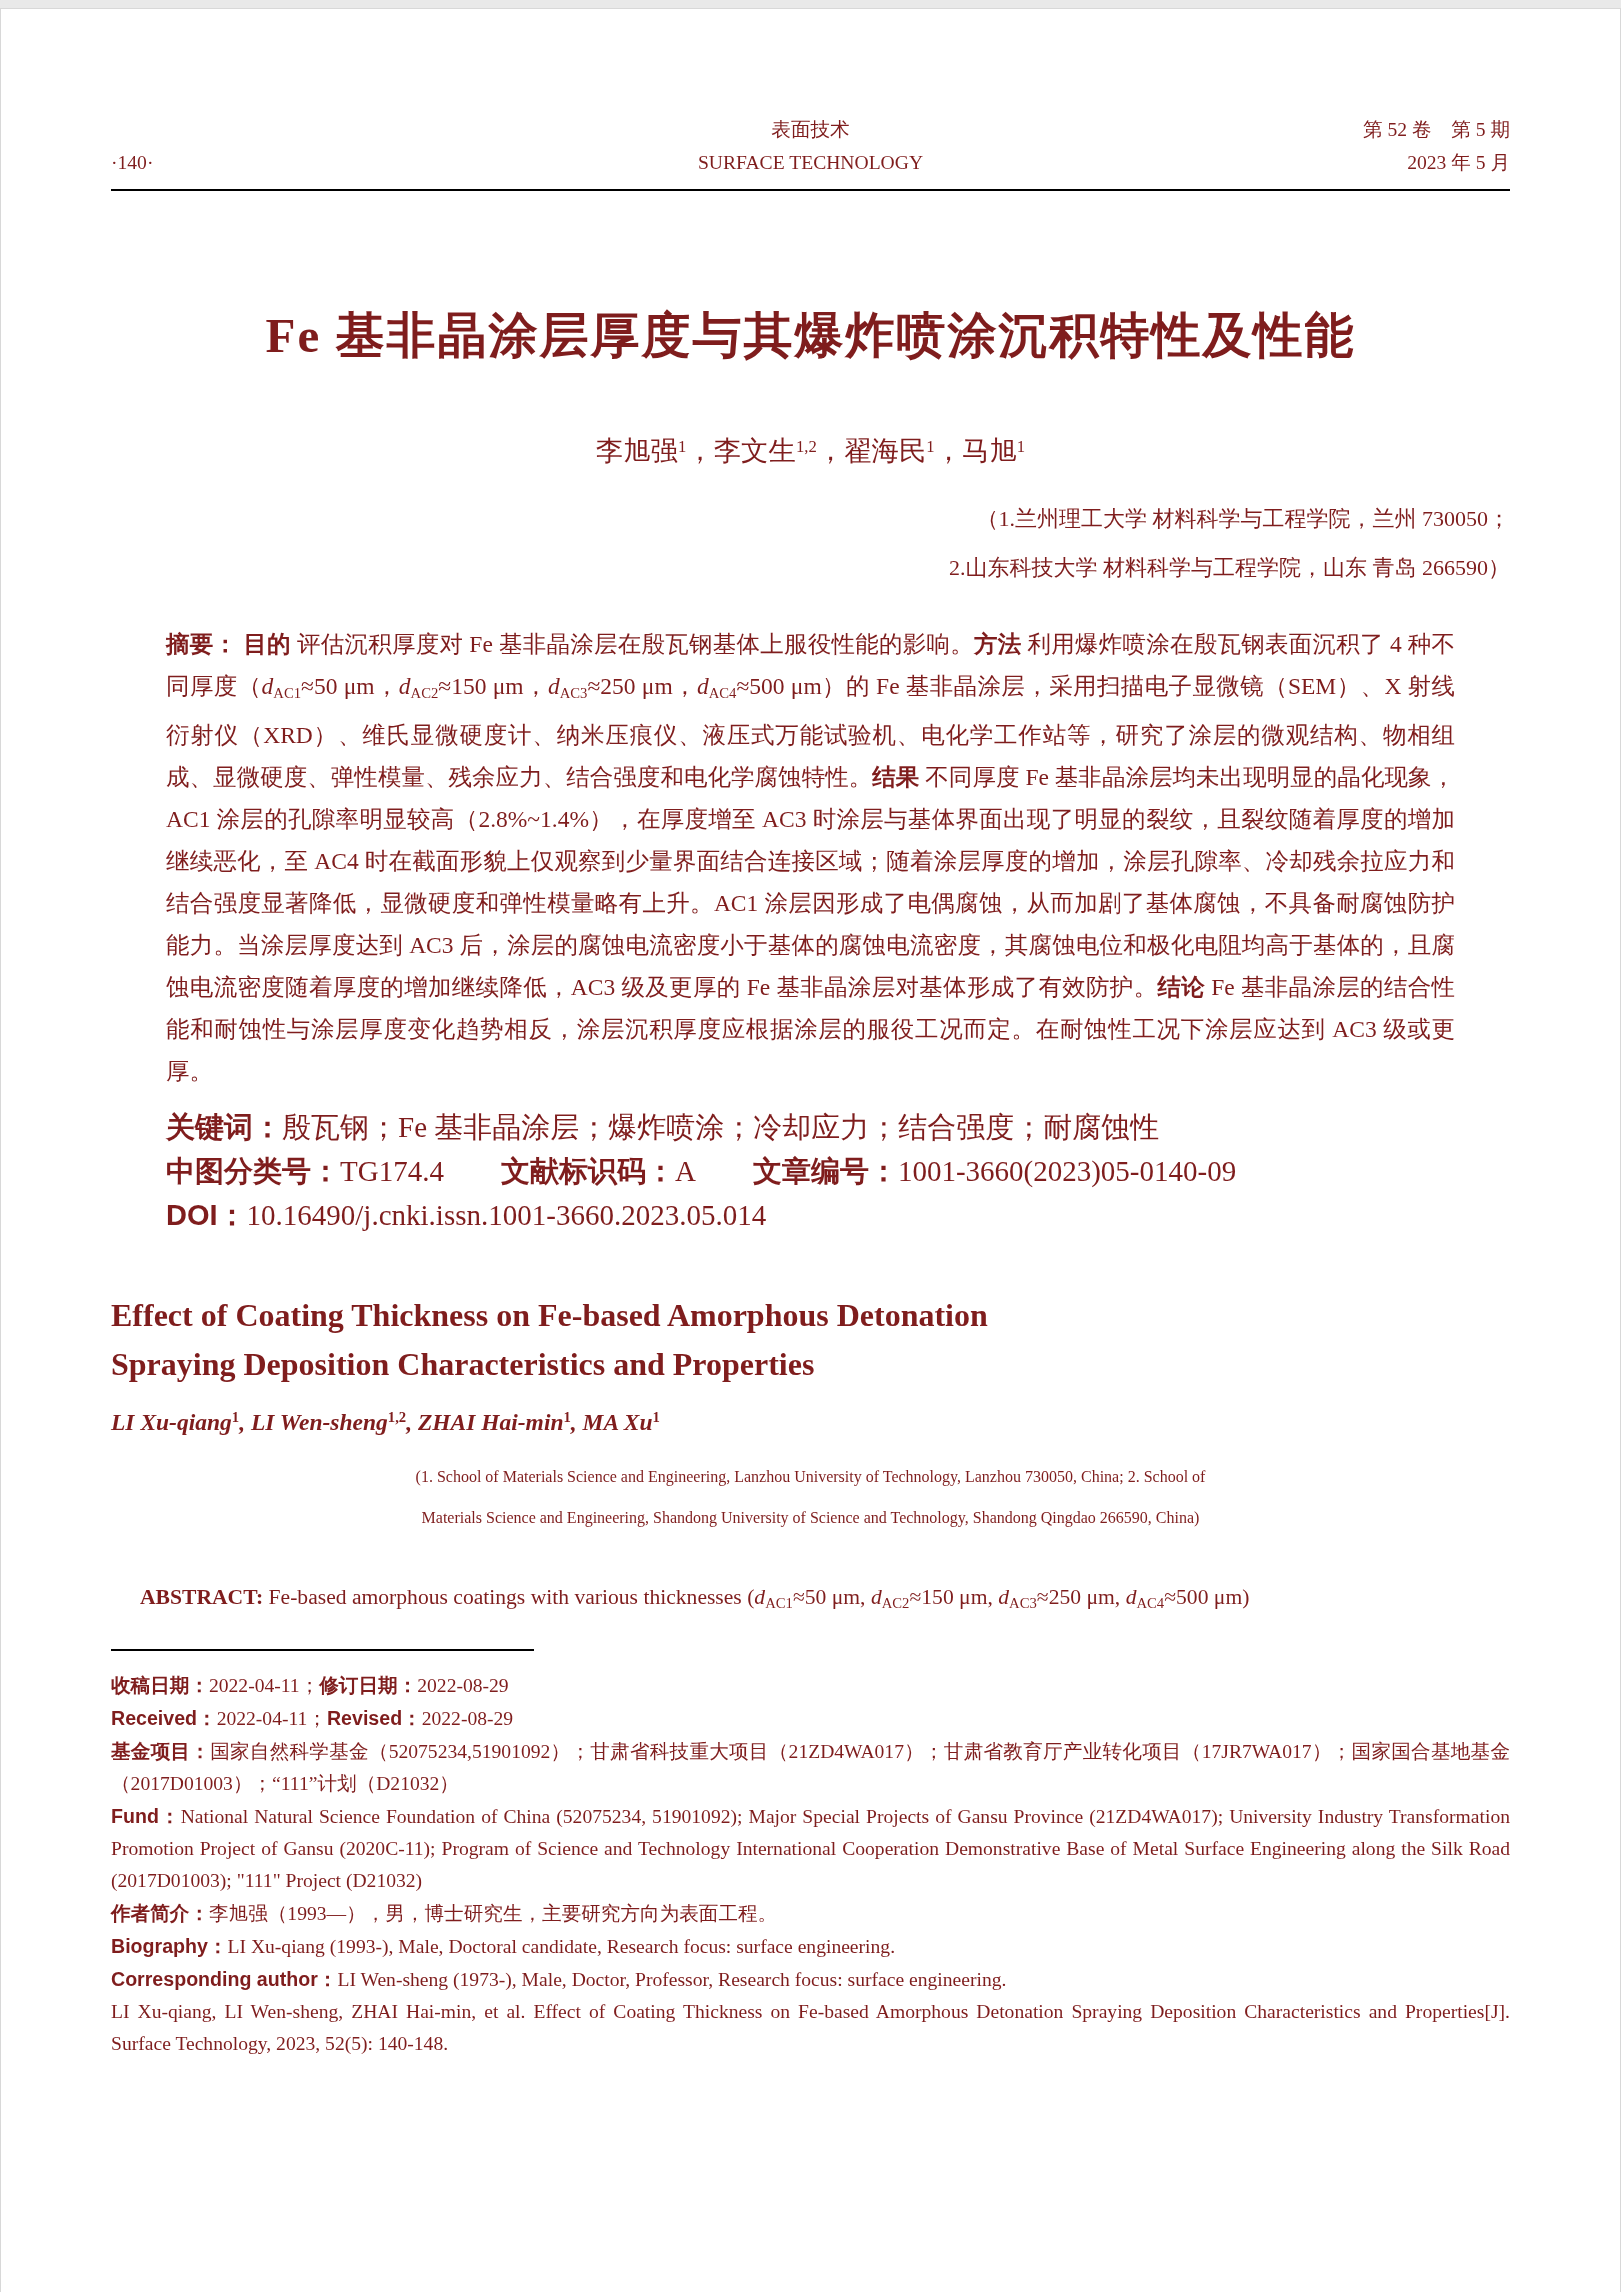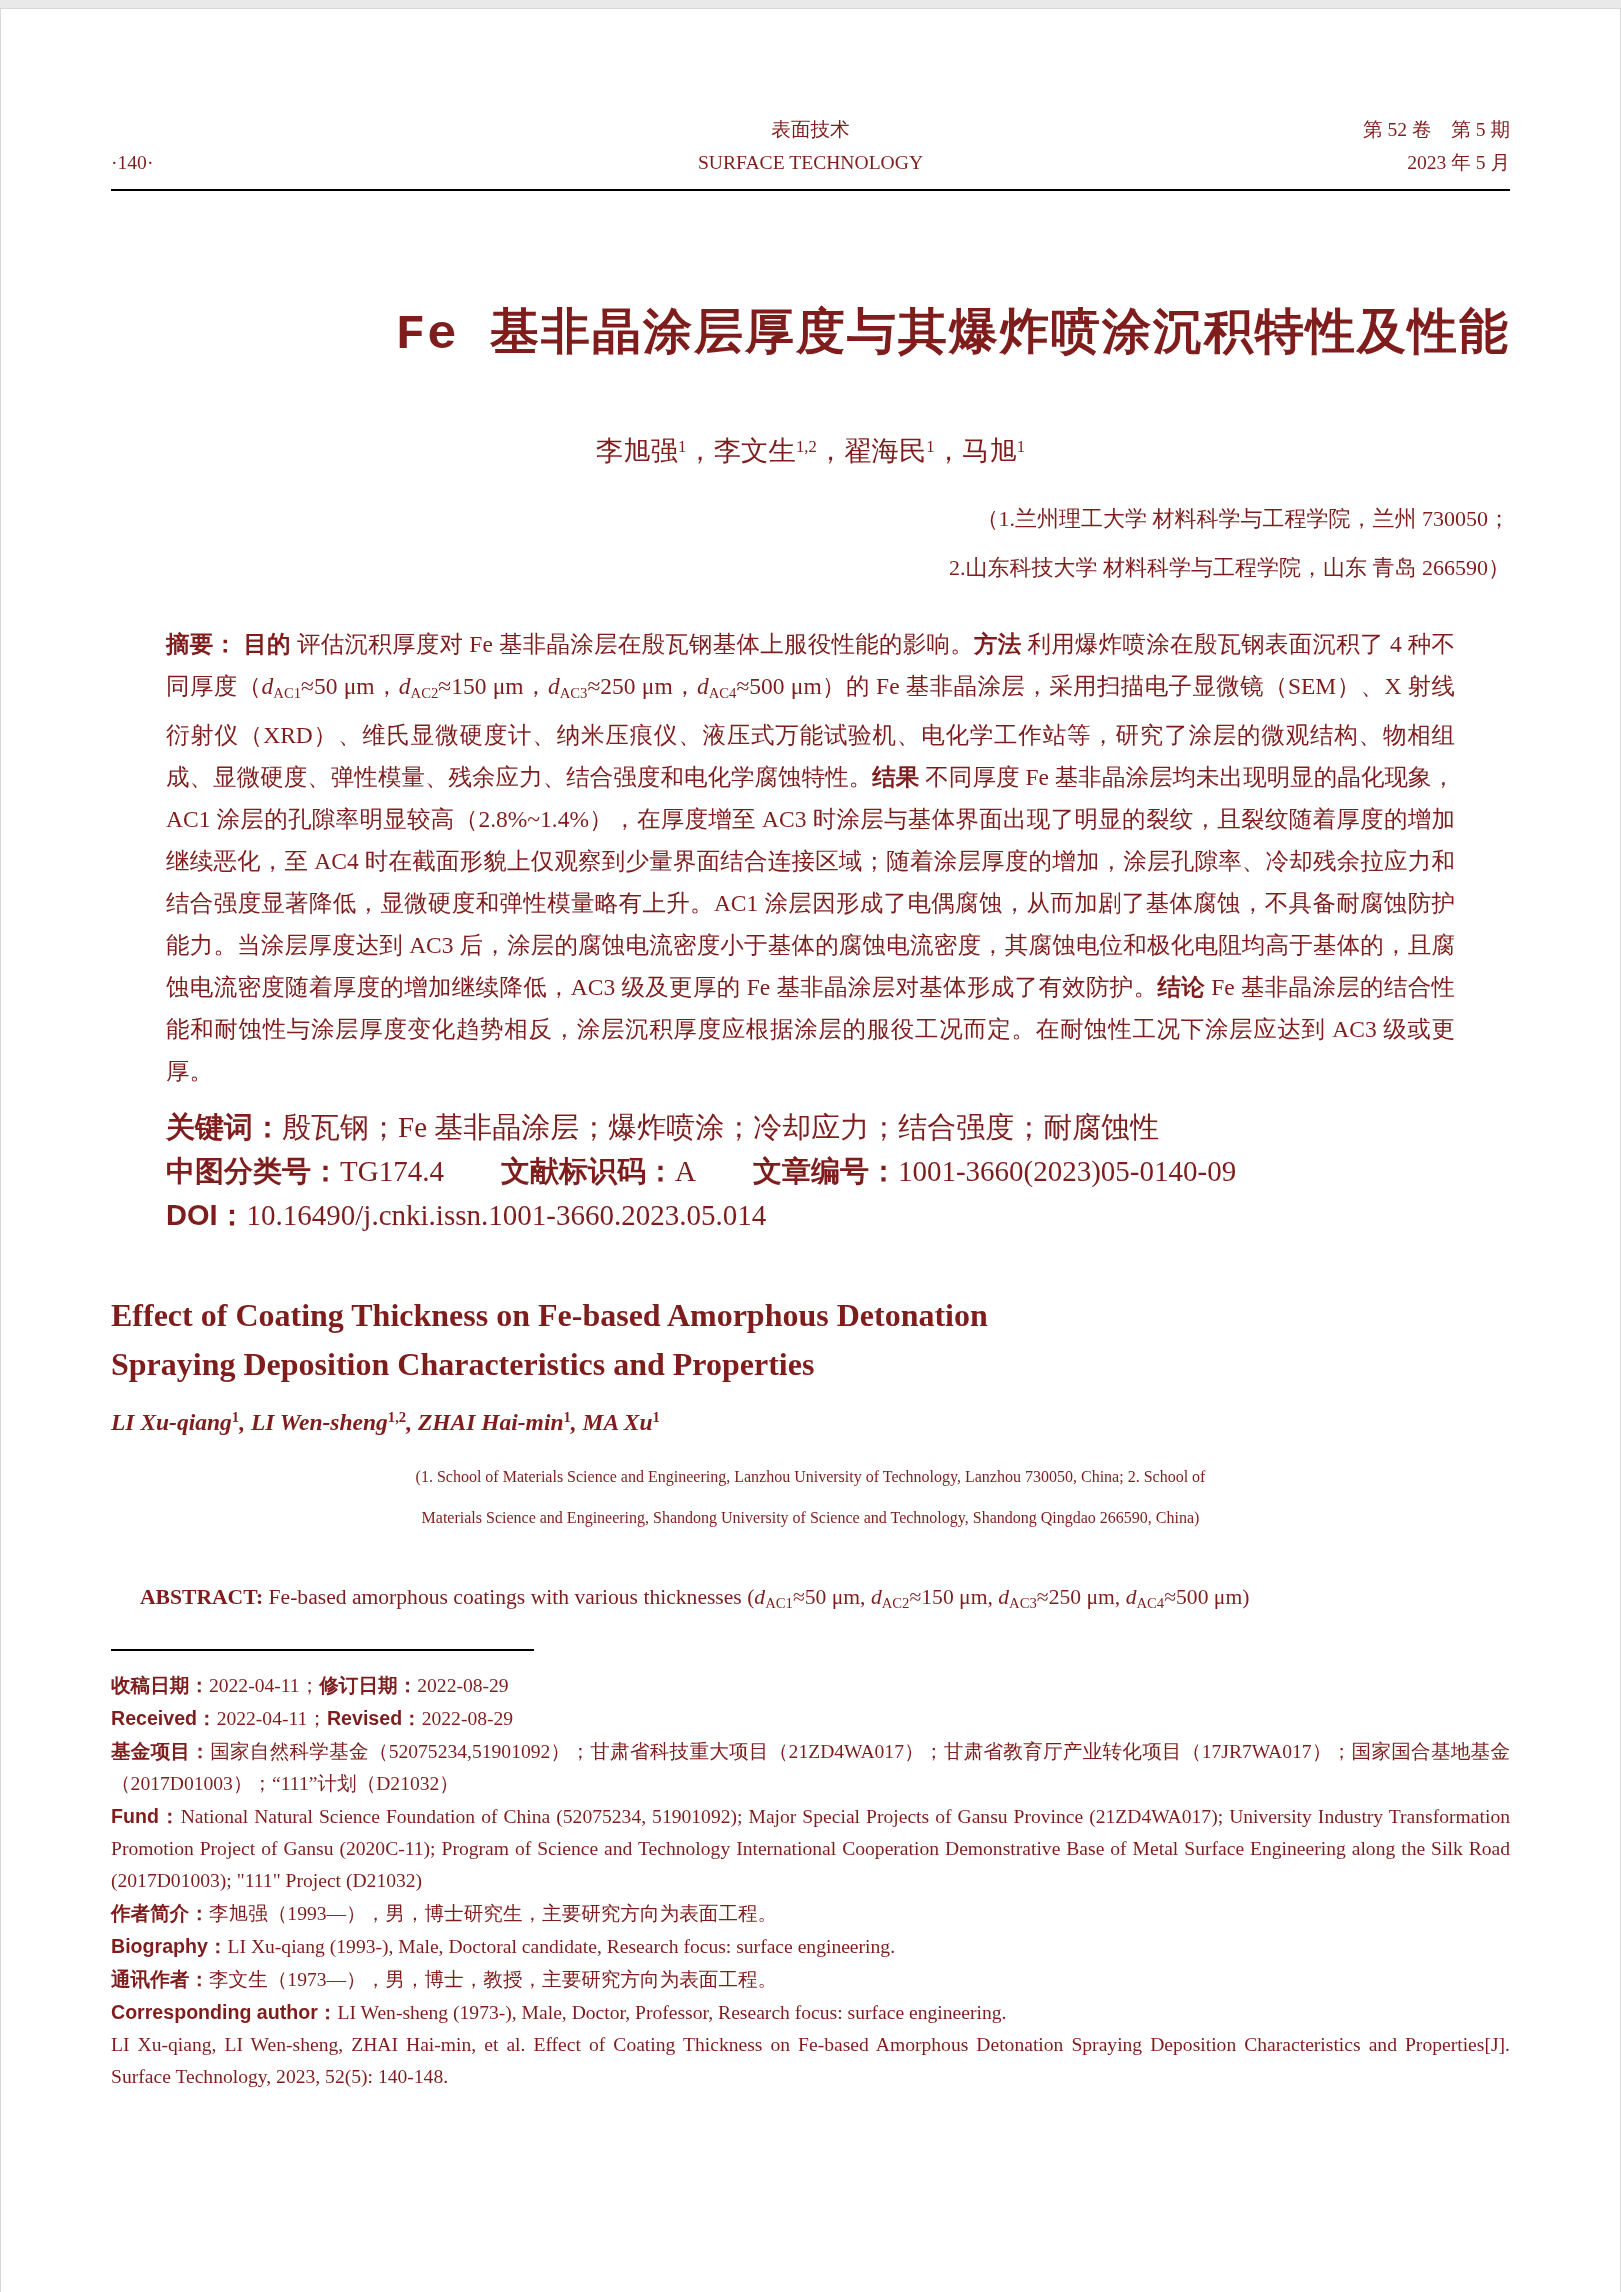--- a/index.html
+++ b/index.html
@@ -16,22 +16,22 @@
     overflow:hidden;
   }
   
   .hdr-row { position:relative; height:33px; font-size:19.6px; line-height:33px; }
   .hdr-center { position:absolute; left:0; right:0; text-align:center; }
   .hdr-left { position:absolute; left:0; }
   .hdr-right { position:absolute; right:0; }
   .hdr-rule { border-top:2.5px solid #000; margin-top:9.8px; }
   
   .title-cn {
-    margin-top:110px; text-align:right;
-    font-family:Liberation Mono, monospace;
+    margin-top:110px; text-align:center;
+    font-family:Liberation Serif, serif;
     font-weight:bold; font-size:49px; line-height:69px; letter-spacing:2px;
   }
   .authors-cn { margin-top:57px; text-align:center; font-size:27.4px; line-height:39px; }
   .authors-cn sup { font-size:16.7px; }
   .affil-cn { margin-top:23.5px; text-align:right; font-size:22px; line-height:49px; white-space:pre-line; }
   .abs-block { margin:31px 55px 0 55px; }
   .abstract-cn { font-size:23.5px; line-height:42px; text-align:justify; }
   .cn b { font-family:"Liberation Sans", sans-serif; }
   .kw-line, .clc-line, .doi-line { font-size:29px; line-height:42px; }
   .kw-line { margin-top:13.7px; }
@@ -92,19 +92,18 @@
   <p class="abstract-en"><b>ABSTRACT:</b> Fe-based amorphous coatings with various thicknesses (<i>d</i><sub>AC1</sub>≈50 μm, <i>d</i><sub>AC2</sub>≈150 μm, <i>d</i><sub>AC3</sub>≈250 μm, <i>d</i><sub>AC4</sub>≈500 μm)</p>
 
   <div class="fn-rule"></div>
   <div class="footnote cn" id="footnote">
       <p><b>收稿日期：</b>2022-04-11；<b>修订日期：</b>2022-08-29</p>
       <p><b>Received：</b>2022-04-11；<b>Revised：</b>2022-08-29</p>
       <p><b>基金项目：</b>国家自然科学基金（52075234,51901092）；甘肃省科技重大项目（21ZD4WA017）；甘肃省教育厅产业转化项目（17JR7WA017）；国家国合基地基金（2017D01003）；“111”计划（D21032）</p>
       <p><b>Fund：</b>National Natural Science Foundation of China (52075234, 51901092); Major Special Projects of Gansu Province (21ZD4WA017); University Industry Transformation Promotion Project of Gansu (2020C-11); Program of Science and Technology International Cooperation Demonstrative Base of Metal Surface Engineering along the Silk Road (2017D01003); "111" Project (D21032)</p>
       <p><b>作者简介：</b>李旭强（1993—），男，博士研究生，主要研究方向为表面工程。</p>
       <p><b>Biography：</b>LI Xu-qiang (1993-), Male, Doctoral candidate, Research focus: surface engineering.</p>
-      <p><b>通讯作者：</b>李文生（1973—），男，博士，教授，主要研究方向为表面工程。</p>
       <p><b>Corresponding author：</b>LI Wen-sheng (1973-), Male, Doctor, Professor, Research focus: surface engineering.</p>
       <p>LI Xu-qiang, LI Wen-sheng, ZHAI Hai-min, et al. Effect of Coating Thickness on Fe-based Amorphous Detonation Spraying Deposition Characteristics and Properties[J]. Surface Technology, 2023, 52(5): 140-148.</p>
     </div>
 
 </div>
 
 
 </body></html>

